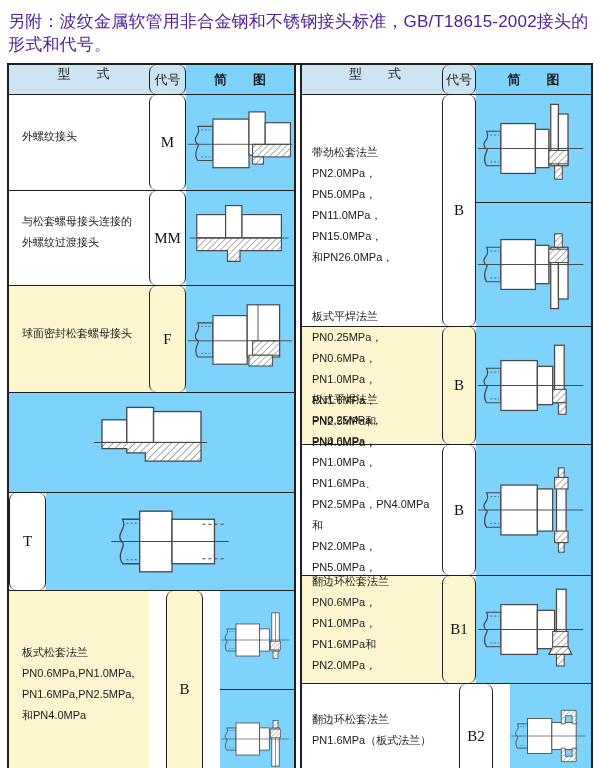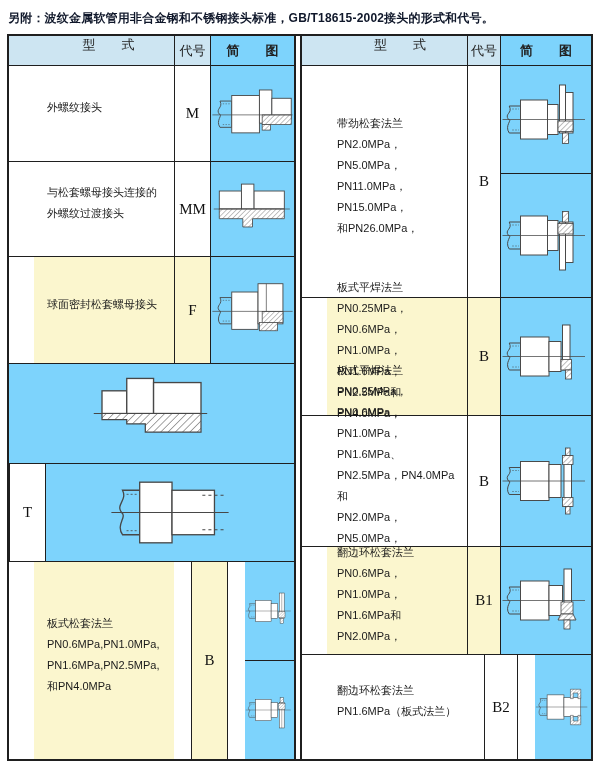--- a/index.html
+++ b/index.html
@@ -1,28 +1,28 @@
 <!DOCTYPE html>
 <html><head>
 <meta charset="utf-8">
 <style>
   * { margin:0; padding:0; box-sizing:border-box; }
   html,body { width:600px; height:768px; background:#ffffff; font-family:"Liberation Sans", sans-serif; color:#1a1a1a; }
   .page { padding:8px 7px 0 7px; }
-  .title { font-size:12px; font-weight:bold; color:#0f172a; padding:2px 1px 7px 1px; letter-spacing:0.2px; }
+  .title { font-size:17px; font-weight:normal; color:#4c1d95; padding:2px 1px 7px 1px; letter-spacing:0.2px; }
   .tblwrap { border:2px solid #1f1f1f; display:flex; background:#fff; }
   .half { display:flex; flex-direction:column; background:#fff; }
   .half-left  { width:287px; border-right:2px solid #1f1f1f; margin-right:4px; }
   .half-right { flex:1; border-left:2px solid #1f1f1f; }
   .hrow { display:flex; height:30px; background:#cde5f2; border-bottom:1.5px solid #1f1f1f; }
   .row  { display:flex; border-bottom:1.5px solid #1f1f1f; }
   .row:last-child { border-bottom:none;gap:17px; }
-  .ct { width:140px; display:flex; align-items:center; padding:4px 4px 16px 13px;margin-left:25px; }
+  .ct { width:140px; display:flex; align-items:center; padding:4px 4px 16px 13px; }
   .cc { width:37px; border-left:1.5px solid #1f1f1f; border-right:1.5px solid #1f1f1f;
-        display:flex; align-items:center; justify-content:center; }
+        display:flex; align-items:center; justify-content:center;border-radius:7px; }
   .half-right .ct { padding-left:10px; }
   .half-right .cc { width:34px; }
   .cd { flex:1; position:relative; background:#7dd3fc; display:flex; flex-direction:column;font-weight:bold; }
   .hcell { display:flex; align-items:center; justify-content:center; font-size:13px; color:#222; }
   .typ { font-size:11px; line-height:21px; white-space:pre-line; }
   .code { font-family:"Liberation Serif", serif; font-size:15px; color:#111; }
   .hl .ct, .hl .cc { background:#fbf6ce; }
   .r-l1{height:96px} .r-l2{height:107px} .r-l3{height:95px} .r-l4{height:100px} .r-l5{height:98px} .r-l6{height:197px}
   .r-r1{height:232px} .r-r2{height:118px} .r-r3{height:131px} .r-r4{height:108px} .r-r5{height:104px}
   .sub { position:relative; width:100%; }

